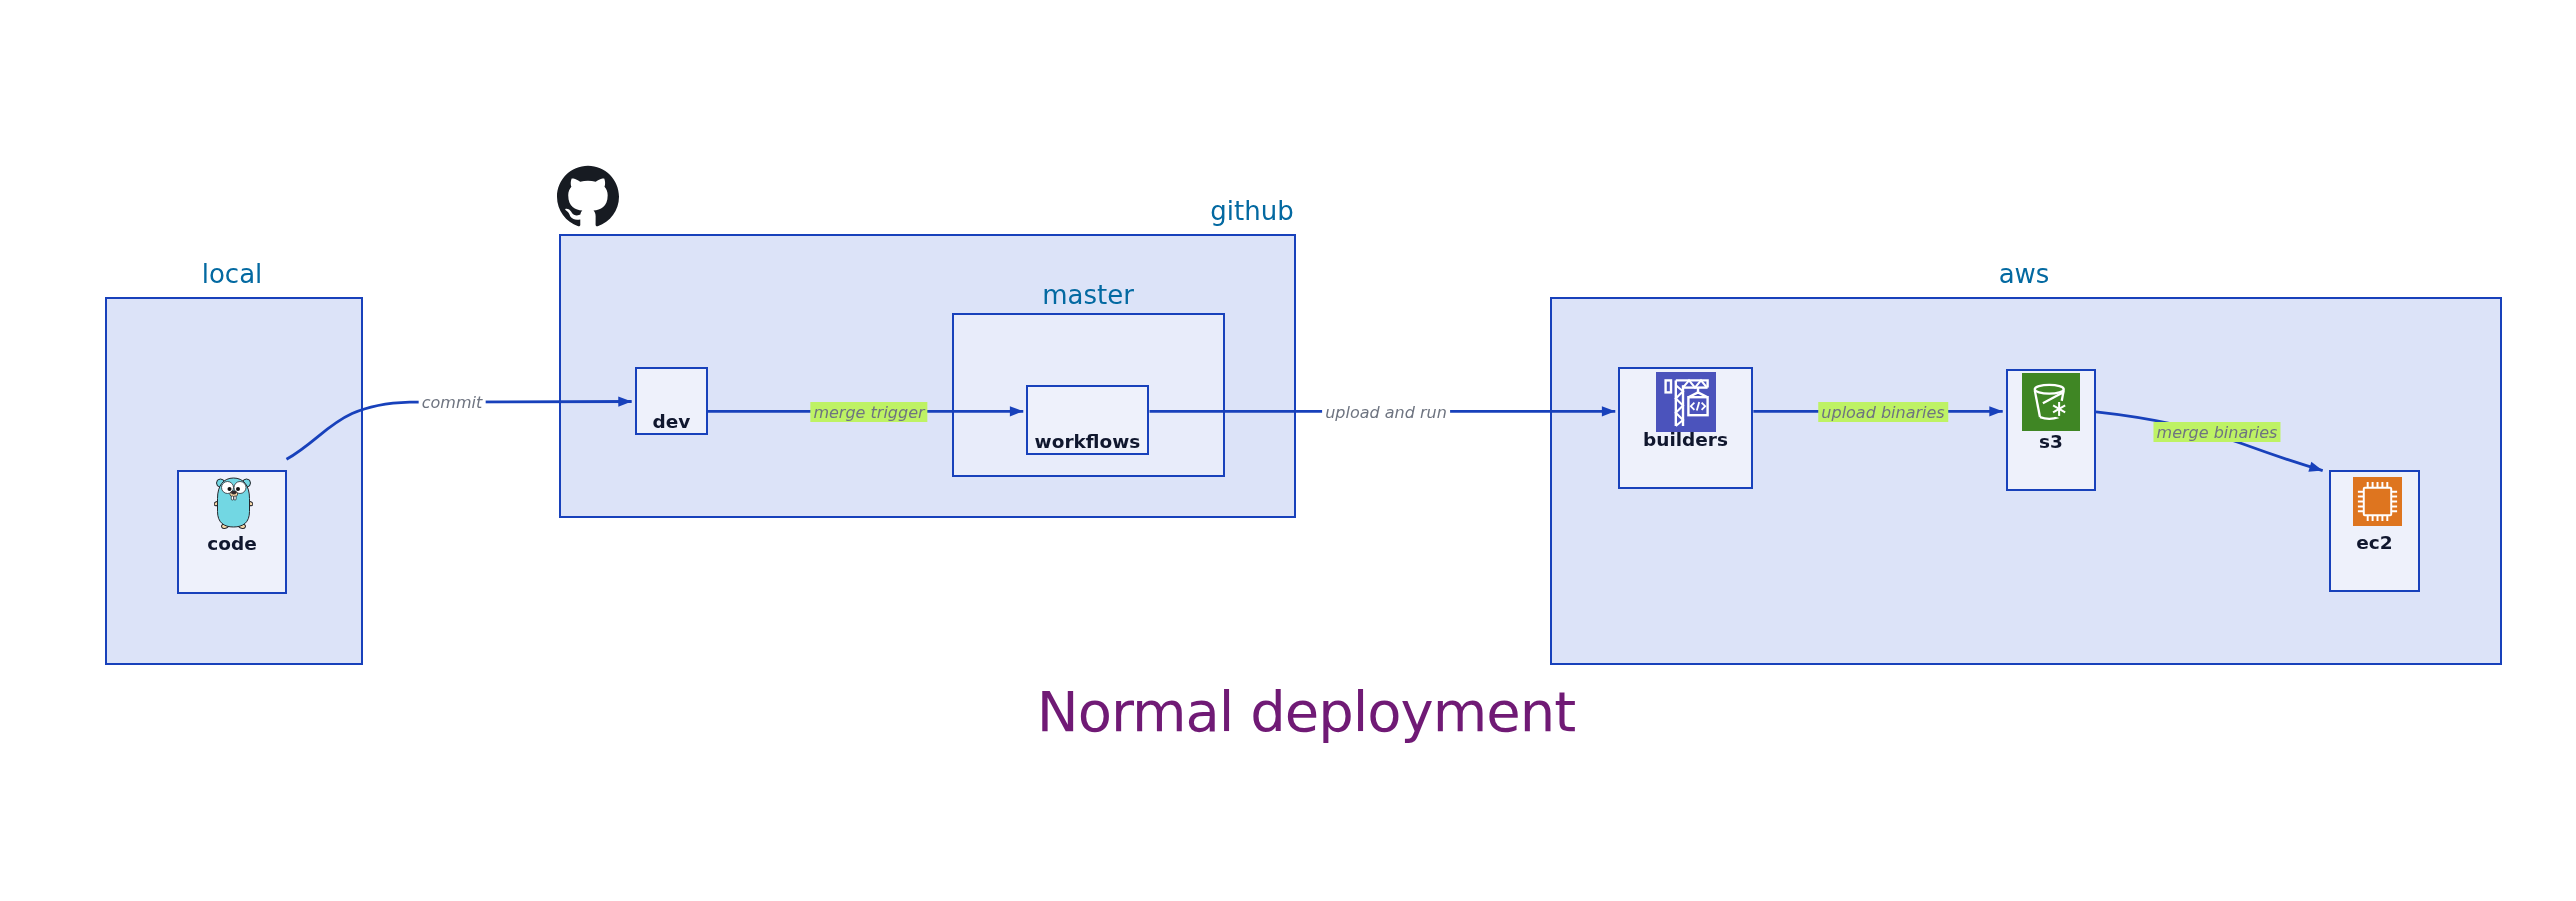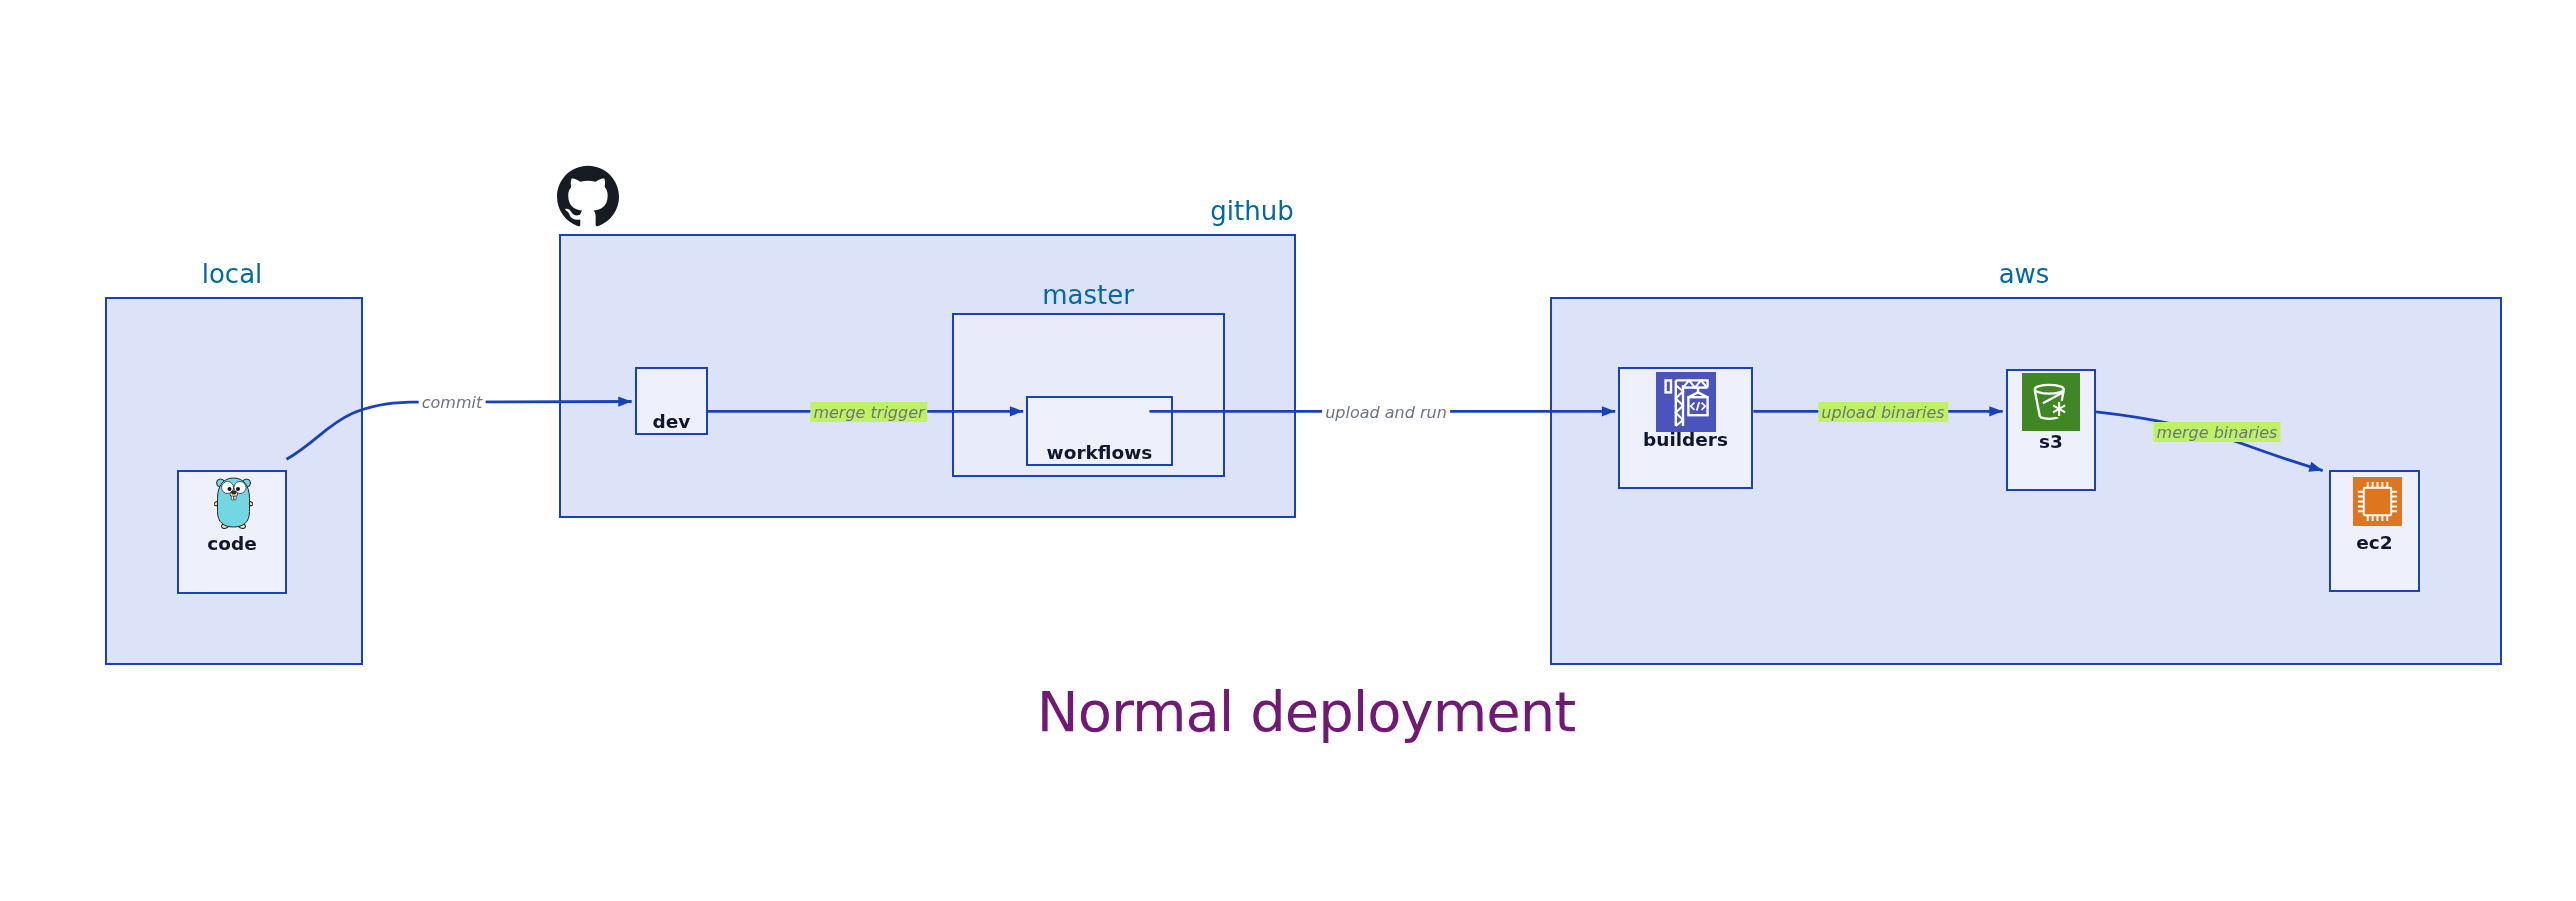--- a/index.html
+++ b/index.html
@@ -71,21 +71,21 @@
   <div class="gbox" style="left:559px;top:234px;width:737px;height:284px"></div>
   <div class="gbox master" style="left:952px;top:313px;width:273px;height:164px"></div>
   <div class="gbox" style="left:1550px;top:297px;width:952px;height:368px"></div>
 
   <div class="nbox top" style="left:177px;top:441px;width:110px;height:124px">
     <div class="nlabel">code</div>
   </div>
   <div class="nbox mid" style="left:635px;top:367px;width:73px;height:68px">
     <div class="nlabel">dev</div>
   </div>
-  <div class="nbox mid" style="left:1026px;top:396px;width:147px;height:70px">
+  <div class="nbox mid" style="left:1026px;top:385px;width:123px;height:70px">
     <div class="nlabel">workflows</div>
   </div>
   <div class="nbox top" style="left:1618px;top:338px;width:135px;height:122px">
     <div class="nlabel">builders</div>
   </div>
   <div class="nbox top" style="left:2006px;top:340px;width:90px;height:122px">
     <div class="nlabel">s3</div>
   </div>
   <div class="nbox top" style="left:2329px;top:441px;width:91px;height:122px">
     <div class="nlabel">ec2</div>

